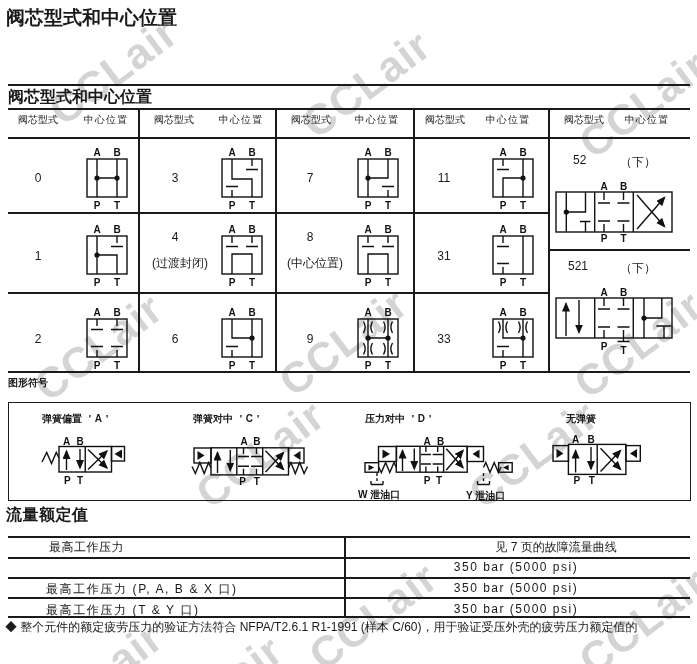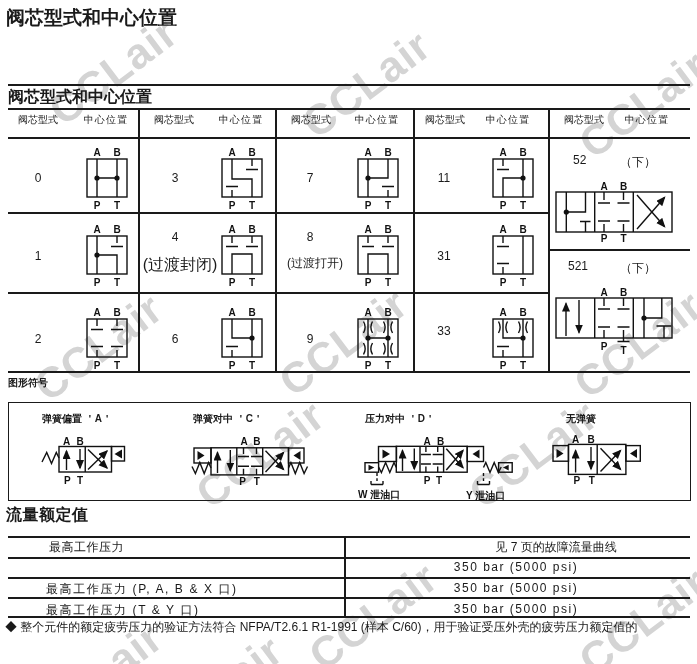--- a/index.html
+++ b/index.html
@@ -84,35 +84,35 @@
 <div class="t ctr" style="left:175px;top:171px;font-size:12px;">3</div>
 
 <div class="t ctr" style="left:310px;top:171px;font-size:12px;">7</div>
 
 <div class="t ctr" style="left:444px;top:171px;font-size:12px;">11</div>
 
 <div class="t ctr" style="left:38px;top:249px;font-size:12px;">1</div>
 
 <div class="t ctr" style="left:175px;top:230px;font-size:12px;">4</div>
 
-<div class="t ctr" style="left:180px;top:255px;font-size:16px;">(过渡封闭)</div>
+<div class="t ctr" style="left:180px;top:255px;font-size:12px;">(过渡封闭)</div>
 
 <div class="t ctr" style="left:310px;top:230px;font-size:12px;">8</div>
 
-<div class="t ctr" style="left:315px;top:255px;font-size:12px;">(过渡打开)</div>
+<div class="t ctr" style="left:315px;top:255px;font-size:12px;">(中心位置)</div>
 
 <div class="t ctr" style="left:444px;top:249px;font-size:12px;">31</div>
 
 <div class="t ctr" style="left:38px;top:332px;font-size:12px;">2</div>
 
 <div class="t ctr" style="left:175px;top:332px;font-size:12px;">6</div>
 
 <div class="t ctr" style="left:310px;top:332px;font-size:12px;">9</div>
 
-<div class="t ctr" style="left:444px;top:324px;font-size:12px;">33</div>
+<div class="t ctr" style="left:444px;top:332px;font-size:12px;">33</div>
 
 <div class="t" style="left:573px;top:153px;font-size:12px;">52</div>
 <div class="t" style="left:620px;top:154px;font-size:12px;">（下）</div>
 
 <div class="t" style="left:568px;top:259px;font-size:12px;">521</div>
 <div class="t" style="left:620px;top:260px;font-size:12px;">（下）</div>
 
 <svg width="0" height="0" style="position:absolute;">
       <defs>
 <marker id="ah" markerWidth="12" markerHeight="10" refX="8" refY="4" orient="auto" markerUnits="userSpaceOnUse">

